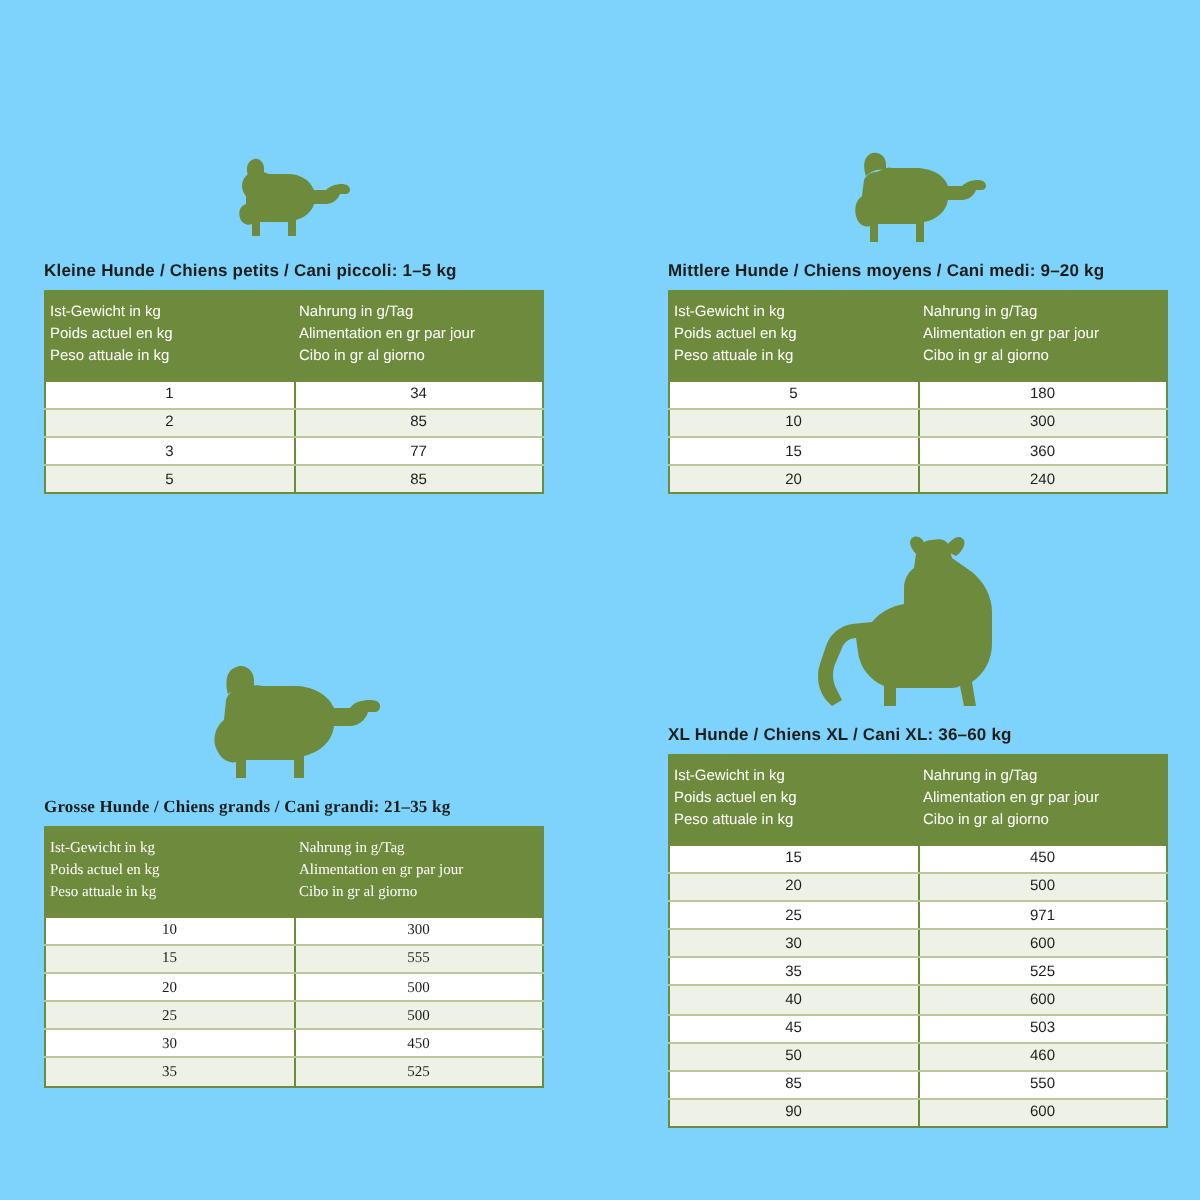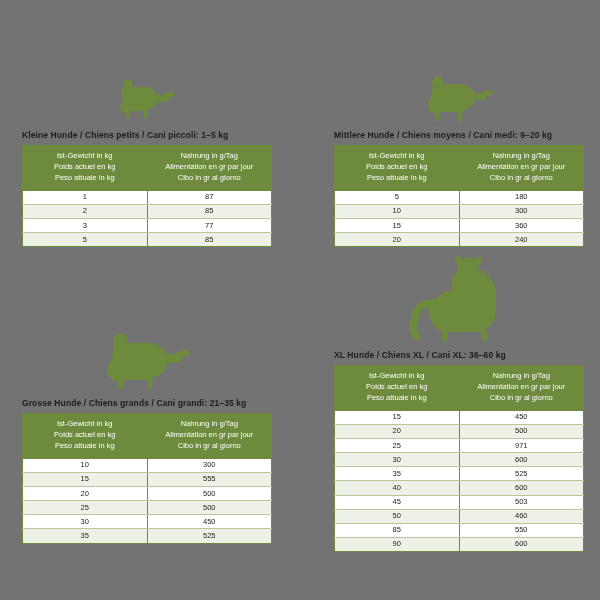--- a/index.html
+++ b/index.html
@@ -8,21 +8,21 @@
     padding: 0;
     width: 600px;
     height: 600px;
     background: #ffffff;
     font-family: "Liberation Sans", sans-serif;
   }
   .page {
     position: relative;
     width: 600px;
     height: 600px;
-    background: #737373;
+    background: #7dd3fc;
   }
   .panel {
     position: absolute;
     width: 250px;
   }
   .dog-wrap {
     height: 64px;
     display: flex;
     align-items: flex-end;
     justify-content: center;
@@ -43,21 +43,21 @@
     border-collapse: collapse;
     table-layout: fixed;
   }
   table.feed th {
     background: #6e8b3d;
     color: #ffffff;
     font-size: 7.5px;
     font-weight: normal;
     line-height: 1.45;
     padding: 5px 2px 6px 2px;
-    text-align: center;
+    text-align: left;
     vertical-align: top;
     border: 1px solid #6e8b3d;
   }
   table.feed th .l1 { display: block; }
   table.feed td {
     font-size: 7.5px;
     color: #1d1d1b;
     text-align: center;
     padding: 1.5px 2px;
     border-left: 1px solid #6e8b3d;
@@ -98,21 +98,21 @@
           <th class="col-b">
             <span class="l1">Nahrung in g/Tag</span>
             <span class="l1">Alimentation en gr par jour</span>
             <span class="l1">Cibo in gr al giorno</span>
           </th>
         </tr>
       </thead>
       <tbody>
         <tr class="even">
           <td>1</td>
-          <td>87</td>
+          <td>34</td>
         </tr>
         <tr class="odd">
           <td>2</td>
           <td>85</td>
         </tr>
         <tr class="even">
           <td>3</td>
           <td>77</td>
         </tr>
         <tr class="odd">
@@ -162,21 +162,21 @@
           <td>360</td>
         </tr>
         <tr class="odd">
           <td>20</td>
           <td>240</td>
         </tr>
       </tbody>
     </table>
   </div>
 
-  <div class="panel" style="left:22px; top:300px;">
+  <div class="panel" style="left:22px; top:300px;font-family:Liberation Serif, serif;">
     <div class="dog-wrap tall">
       <svg width="88" height="62" viewBox="0 0 88 62">
         <g fill="#6e8b3d">
           <path d="M18,14 C14,14 11,17 10,20 L9,30 C5,33 3,39 5,44 C7,49 11,52 15,51 L15,59 L20,59 L20,50 L44,50 L44,59 L49,59 L49,48 C57,46 63,41 64,33 L72,33 C76,33 80,30 81,26 L84,26 C86,26 87,25 87,23 C87,21 85,20 82,20 C78,20 74,21 72,24 L64,24 C61,17 53,13 44,13 L28,13 C26,12 22,13 18,14 Z"></path>
           <path d="M11,17 C11,17 8,7 14,4 C19,1 24,5 24,10 L24,14 C19,13 14,15 11,17 Z"></path>
         </g>
       </svg>
     </div>
     <div class="panel-title">Grosse Hunde / Chiens grands / Cani grandi: 21–35 kg</div>
     <table class="feed">
@@ -216,21 +216,21 @@
           <td>450</td>
         </tr>
         <tr class="odd">
           <td>35</td>
           <td>525</td>
         </tr>
       </tbody>
     </table>
   </div>
 
-  <div class="panel" style="left:334px; top:252px;">
+  <div class="panel" style="left:334px; top:264px;">
     <div class="dog-wrap tall">
       <svg width="110" height="88" viewBox="0 0 110 88">
         <g fill="#6e8b3d">
           <path d="M62,2 C58,2 55,5 54,9 L53,16 C50,18 48,22 48,26 L48,34 C42,35 36,38 32,43 L22,44 C16,45 11,49 9,55 L6,64 C4,70 5,77 9,82 L12,85 L17,82 L14,76 C12,72 12,67 14,63 L17,56 C18,53 21,51 24,51 L25,58 C26,66 31,72 38,75 L38,85 L44,85 L44,76 L70,76 C72,76 74,76 76,75 L78,85 L84,85 L82,73 C88,69 92,62 92,54 L92,38 C92,30 88,23 82,18 L72,11 L70,4 C69,2 66,1 62,2 Z"></path>
           <path d="M54,9 C54,9 49,4 52,1 C54,-1 58,1 58,4 L58,9 Z"></path>
           <path d="M70,4 C70,4 74,-1 77,1 C80,3 77,8 74,10 L70,8 Z"></path>
         </g>
       </svg>
     </div>
     <div class="panel-title">XL Hunde / Chiens XL / Cani XL: 36–60 kg</div>

